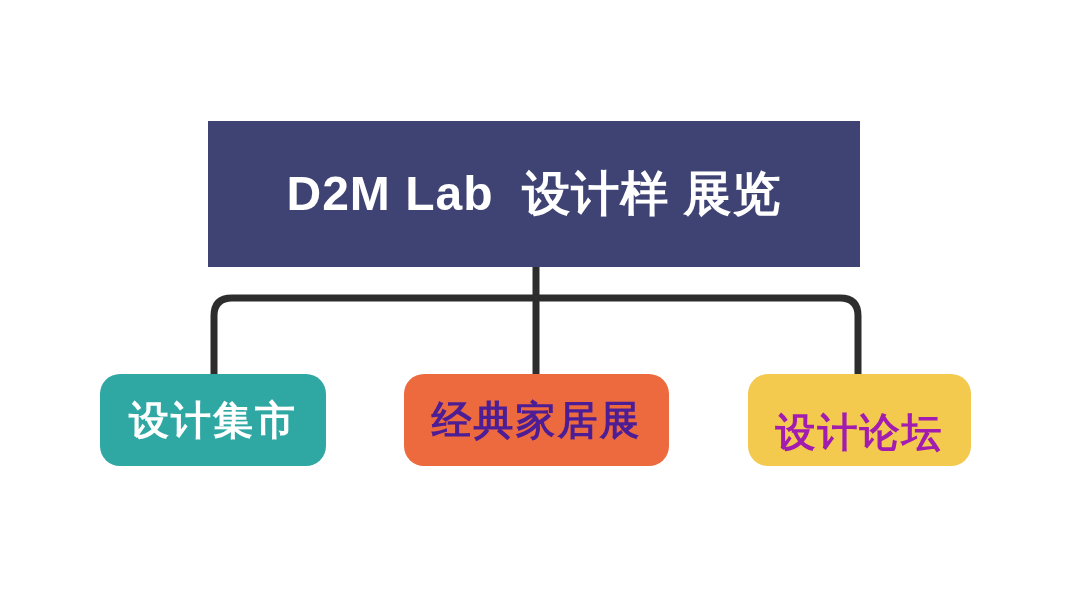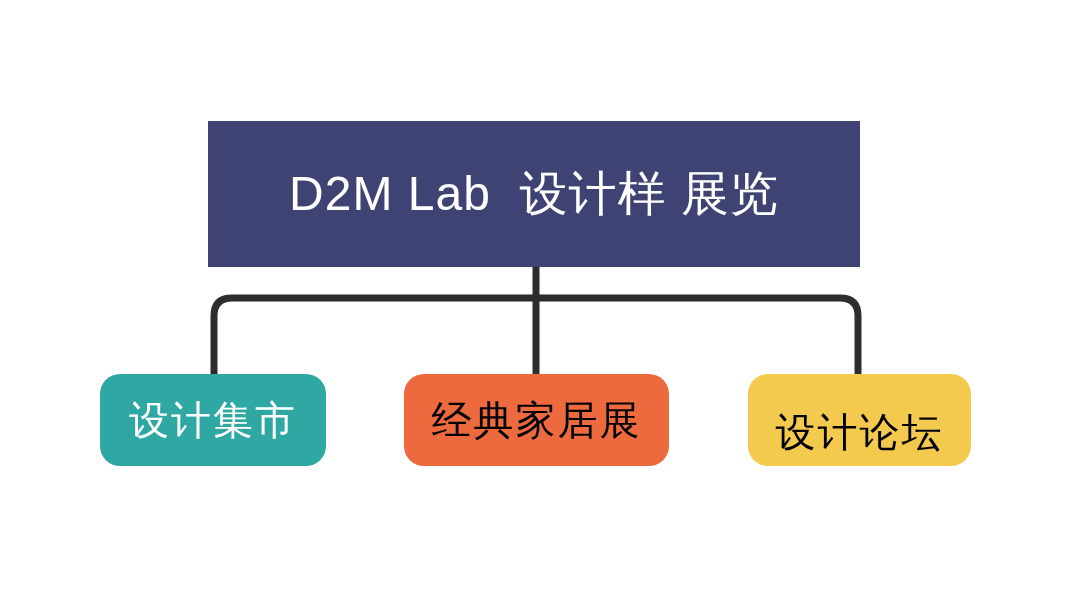--- a/index.html
+++ b/index.html
@@ -27,21 +27,21 @@
     stroke-linecap: butt;
   }
   .node {
     position: absolute;
     display: flex;
     align-items: center;
     justify-content: center;
     text-align: center;
   }
   .node-label {
-    font-weight: 400;
+    font-weight: 700;
     white-space: pre;
     line-height: 1;
   }
   .root-node {
     left: 208px;
     top: 121px;
     width: 652px;
     height: 146px;
     border-radius: 0;
   }
@@ -75,20 +75,20 @@
 
   <div class="node root-node" style="background-color: rgb(63, 67, 116);">
     <span class="node-label" style="color: rgb(255, 255, 255);">D2M Lab  设计样 展览</span>
   </div>
 
   <div class="node child-node child-0" style="background-color: rgb(47, 168, 164);">
     <span class="node-label" style="color: rgb(255, 255, 255);">设计集市</span>
   </div>
 
   <div class="node child-node child-1" style="background-color: rgb(237, 106, 62);">
-    <span class="node-label" style="color: #000000;">经典家居展</span>
+    <span class="node-label" style="color: #4c1d95;">经典家居展</span>
   </div>
 
   <div class="node child-node child-2" style="background-color: rgb(243, 201, 78);">
-    <span class="node-label" style="color: #000000; margin-top: 24px;">设计论坛</span>
+    <span class="node-label" style="color: #a21caf; margin-top: 24px;">设计论坛</span>
   </div>
 
 </div>
 
 </body></html>

